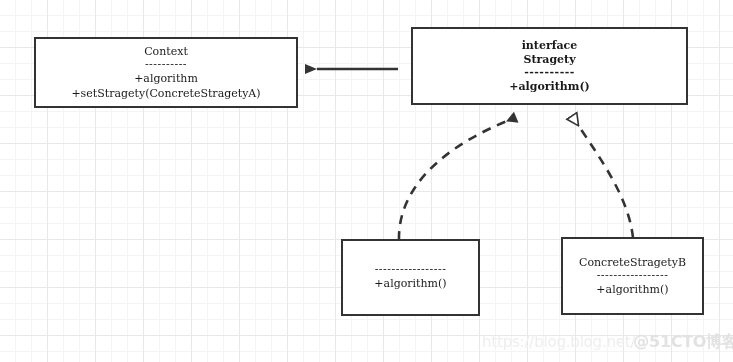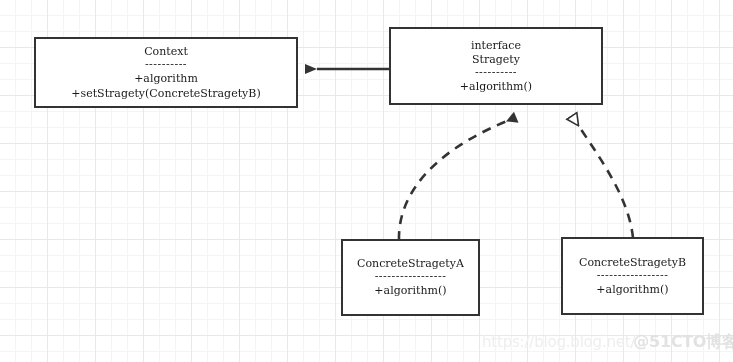--- a/index.html
+++ b/index.html
@@ -55,21 +55,21 @@
   }
 
   .cls-member {
     font-size: 11px;
     color: #1a1a1a;
     line-height: 15px;
     white-space: nowrap;
   }
 
   #box-context   { left: 34px;  top: 37px;  width: 264px; height: 71px; }
-  #box-stragety  { left: 389px; top: 27px;  width: 214px; height: 78px; }
+  #box-stragety  { left: 411px; top: 27px;  width: 277px; height: 78px; font-weight: bold; }
   #box-concreteA { left: 341px; top: 239px; width: 139px; height: 77px; }
   #box-concreteB { left: 561px; top: 237px; width: 143px; height: 78px; }
 
   #connectors {
     position: absolute;
     left: 0;
     top: 0;
     width: 733px;
     height: 362px;
     pointer-events: none;
@@ -120,32 +120,31 @@
 
     <path d="M 399,240 C 398,200 425,155 507,121" fill="none" stroke="#333333" stroke-width="2.6" stroke-dasharray="9,7" marker-end="url(#arrow-filled-up)"></path>
 
     <path d="M 633,238 C 629,200 605,165 578,125" fill="none" stroke="#333333" stroke-width="2.6" stroke-dasharray="9,7" marker-end="url(#arrow-open-up)"></path>
   </svg>
 
   <div class="uml-box" id="box-context">
     <div class="cls-name">Context</div>
     <div class="cls-sep">----------</div>
     <div class="cls-member">+algorithm</div>
-    <div class="cls-member">+setStragety(ConcreteStragetyB)</div>
+    <div class="cls-member">+setStragety(ConcreteStragetyA)</div>
   </div>
 
   <div class="uml-box" id="box-stragety">
     <div class="cls-name">interface</div>
     <div class="cls-name">Stragety</div>
     <div class="cls-sep">----------</div>
     <div class="cls-member">+algorithm()</div>
   </div>
 
   <div class="uml-box" id="box-concreteA">
-    <div class="cls-name">ConcreteStragetyA</div>
     <div class="cls-sep">-----------------</div>
     <div class="cls-member">+algorithm()</div>
   </div>
 
   <div class="uml-box" id="box-concreteB">
     <div class="cls-name">ConcreteStragetyB</div>
     <div class="cls-sep">-----------------</div>
     <div class="cls-member">+algorithm()</div>
   </div>
 

